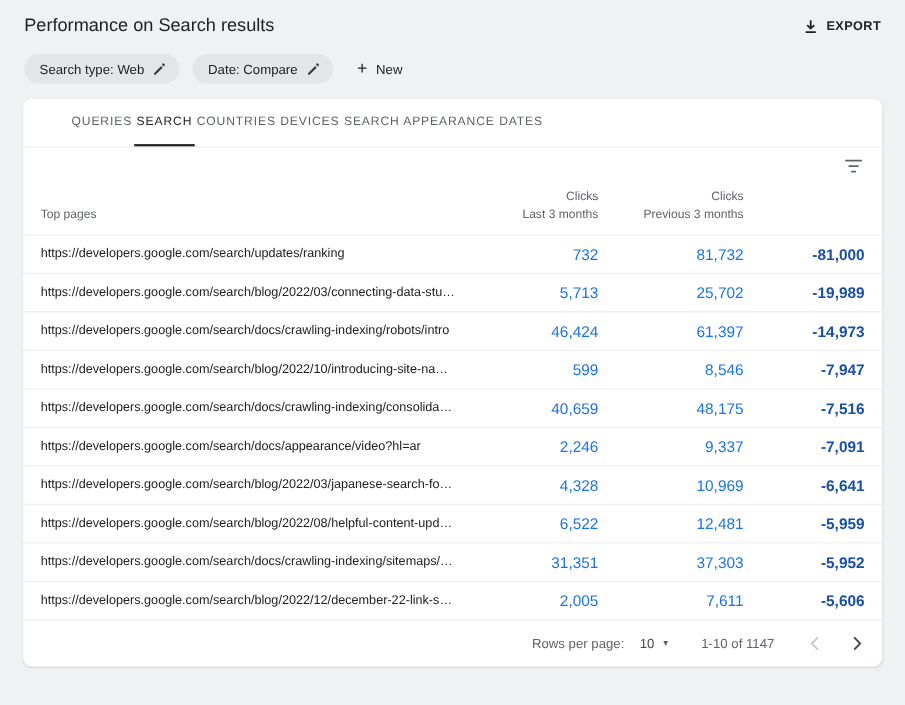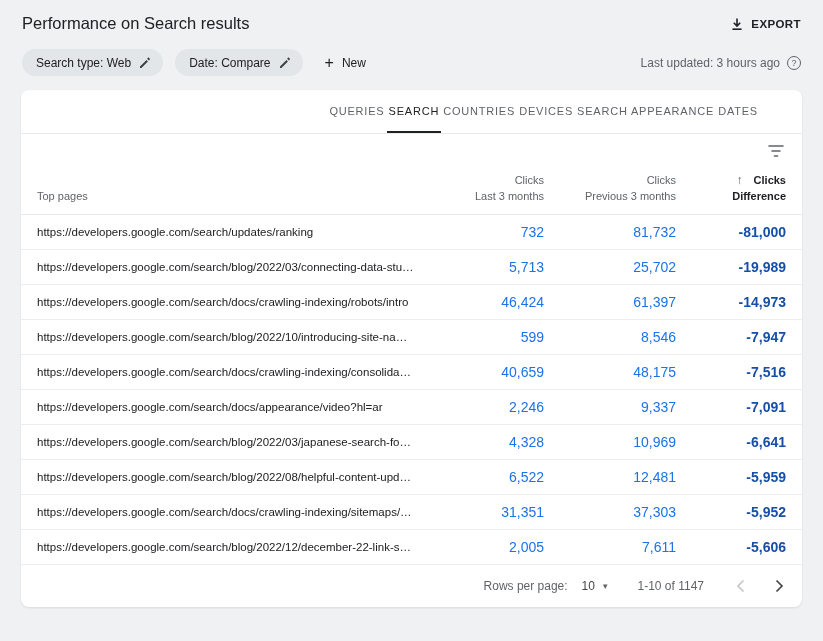--- a/index.html
+++ b/index.html
@@ -17,21 +17,21 @@
   
   .filterbar { display:flex; align-items:center; padding:6px 22px 14px 22px; }
   .chip { display:flex; align-items:center; gap:8px; background:#e2e6e8; border-radius:14px; height:27px; padding:0 12px 0 14px; font-size:12px; color:#202124; margin-right:12px; cursor:pointer; border:none; font-family:inherit; }
   .new-btn { display:flex; align-items:center; gap:8px; font-size:12px; font-weight:500; color:#202124; margin-left:10px; background:none; border:none; cursor:pointer; font-family:inherit; }
   .plus-glyph { font-size:16px; font-weight:400; line-height:1; }
   .filterbar-right { margin-left:auto; display:flex; align-items:center; gap:7px; font-size:12px; color:#5f6368; }
   .help-circle { width:14px; height:14px; border:1.4px solid #5f6368; border-radius:50%; font-size:9px; line-height:12px; text-align:center; color:#5f6368; display:inline-block; cursor:pointer; }
   
   .card { background:#ffffff; border-radius:8px; margin:0 21px; box-shadow:0 1px 2px rgba(60,64,67,.12); overflow:hidden; }
   
-  .tabs { display:flex; justify-content:flex-end; align-items:stretch; padding:0 42px; border-bottom:1px solid #e8eaed; height:44px; }
+  .tabs { display:flex; justify-content:flex-start; align-items:stretch; padding:0 42px; border-bottom:1px solid #e8eaed; height:44px; }
   .tab { display:flex; align-items:center; font-size:11px; font-weight:500; letter-spacing:.8px; color:#5f6368; cursor:pointer; border-bottom:2px solid transparent; padding:0 2px; }
   .tab.active { color:#202124; border-bottom-color:#202124; }
   
   .table-toolbar { display:flex; justify-content:flex-end; align-items:center; height:34px; padding:0 18px; }
   .filter-icon { cursor:pointer; display:flex; align-items:center; }
   
   .thead, .trow { display:grid; grid-template-columns:minmax(0,1fr) 120px 132px 110px; align-items:center; padding:0 16px; }
   .thead { align-items:end; padding-bottom:9px; padding-top:4px; border-bottom:1px solid #e8eaed; }
   .th { font-size:11px; color:#5f6368; line-height:1.45; }
   .th.num { text-align:right; }
@@ -83,24 +83,20 @@
     <span>
       <svg width="12" height="12" viewBox="0 0 12 12">
           <path d="M1 9.6V11h1.4L8.9 4.5 7.5 3.1 1 9.6zM10.8 2.6c.27-.27.27-.7 0-.97l-.83-.83c-.27-.27-.7-.27-.97 0L8.1 1.7l1.8 1.8.9-.9z" fill="#3c4043"></path>
         </svg>
     </span>
   </button>
   <button class="new-btn">
     <span class="plus-glyph">+</span>
     <span>New</span>
   </button>
-  <div class="filterbar-right">
-    <span>Last updated: 3 hours ago</span>
-    <span class="help-circle">?</span>
-  </div>
 </div>
 
 <div class="card">
 
   <div class="tabs">
       <div class="tab">
         <span>QUERIES</span>
       </div>
       <div class="tab active">
         <span>SEARCH</span>
@@ -129,24 +125,20 @@
 
   <div class="thead">
     <div class="th">Top pages</div>
     <div class="th num">
       <div>Clicks</div>
       <div>Last 3 months</div>
     </div>
     <div class="th num">
       <div>Clicks</div>
       <div>Previous 3 months</div>
-    </div>
-    <div class="th num diff-col">
-      <div><span class="sort-arrow">↑</span><span>Clicks</span></div>
-      <div>Difference</div>
     </div>
   </div>
 
   <div>
       <div class="trow">
       <div class="cell page">https://developers.google.com/search/updates/ranking</div>
       <div class="cell num current">732</div>
       <div class="cell num previous">81,732</div>
       <div class="cell num diff">-81,000</div>
     </div>

